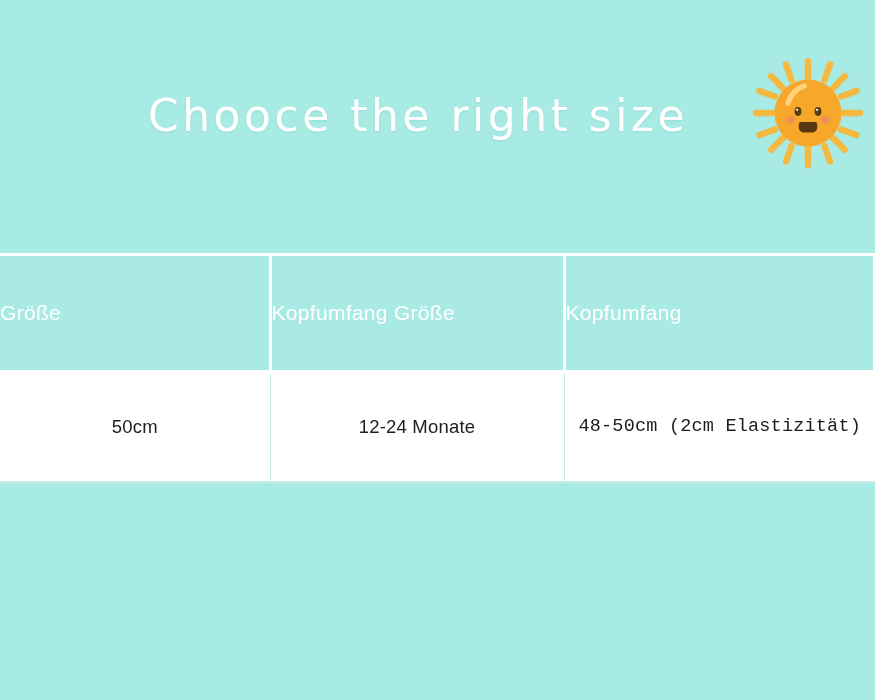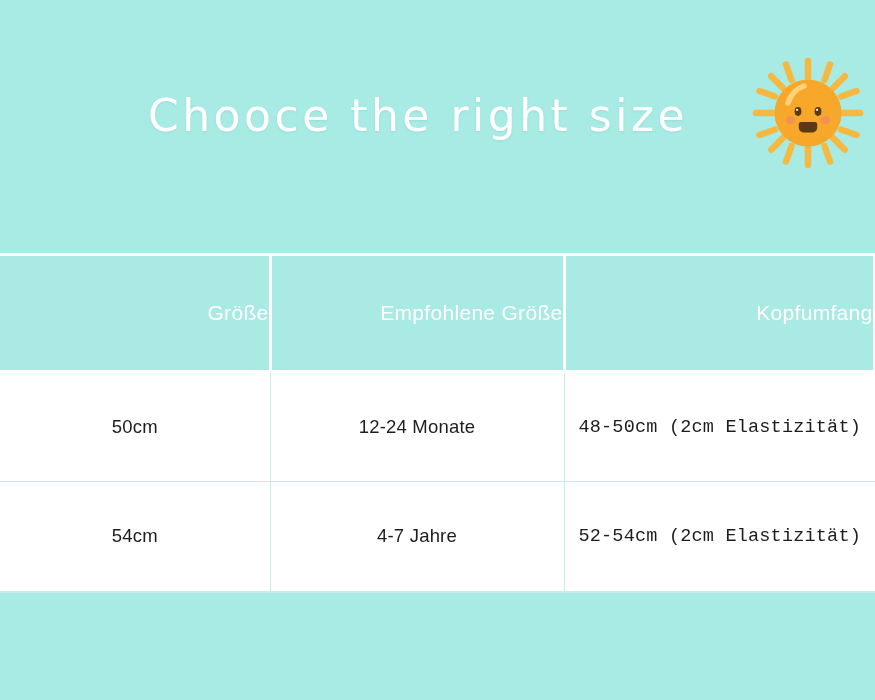--- a/index.html
+++ b/index.html
@@ -46,21 +46,21 @@
   #size-table col.c1 { width:270px; }
   #size-table col.c2 { width:294px; }
   #size-table col.c3 { width:311px; }
 
   #size-table thead th {
     height:117px;
     background:#aaeae5;
     color:#ffffff;
     font-size:21px;
     font-weight:400;
-    text-align:right;
+    text-align:left;
     vertical-align:middle;
     border-left:3px solid #ffffff;
     border-top:3px solid #ffffff;
     border-bottom:3px solid #ffffff;
     border-right:none;
     letter-spacing:.3px;
   }
   #size-table thead th:first-child { border-left:none; }
   #size-table thead th:last-child {
     border-right:5px solid #ffffff;
@@ -124,29 +124,24 @@
 
 <table id="size-table">
   <colgroup>
     <col class="c1">
       <col class="c2">
       <col class="c3">
   </colgroup>
   <thead>
     <tr>
       <th>Größe</th>
-      <th>Empfohlene Größe</th>
+      <th>Kopfumfang Größe</th>
       <th>Kopfumfang</th>
     </tr>
   </thead>
   <tbody>
     <tr>
       <td>50cm</td>
       <td>12-24 Monate</td>
       <td>48-50cm (2cm Elastizität)</td>
     </tr>
-    <tr>
-      <td>54cm</td>
-      <td>4-7 Jahre</td>
-      <td>52-54cm (2cm Elastizität)</td>
-    </tr>
   </tbody>
 </table>
 
 </body></html>

